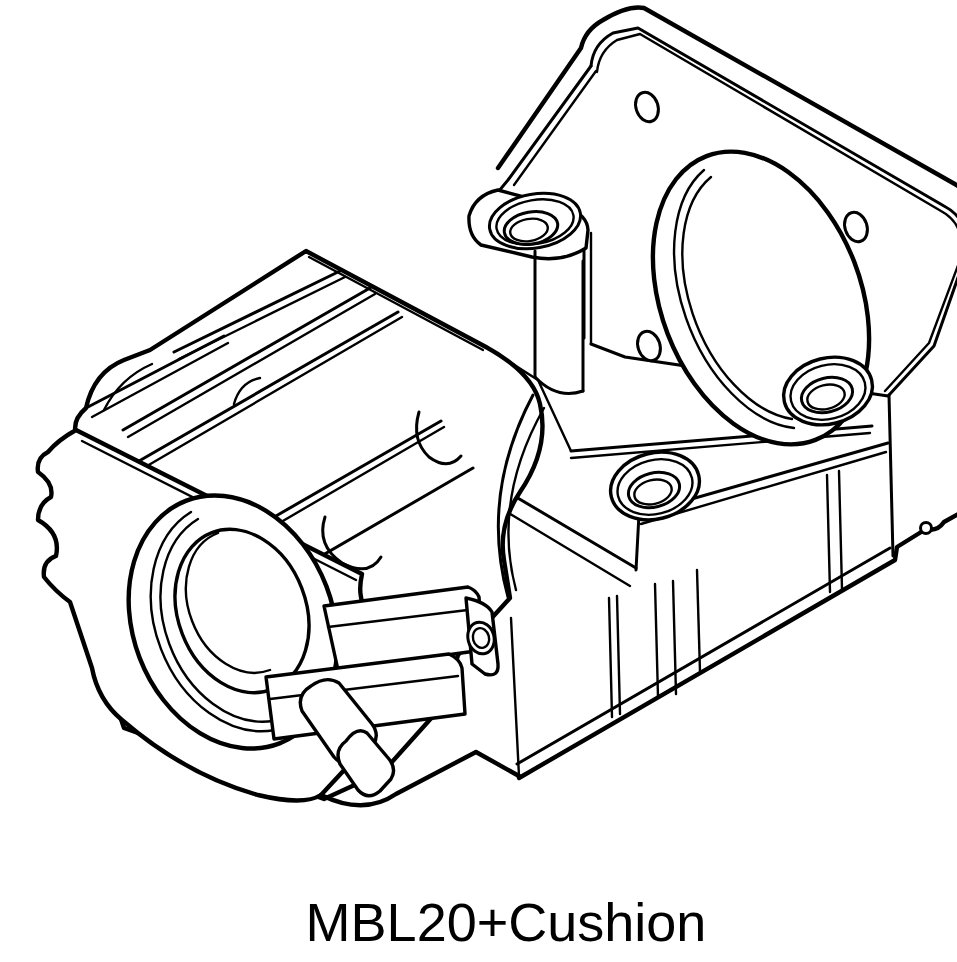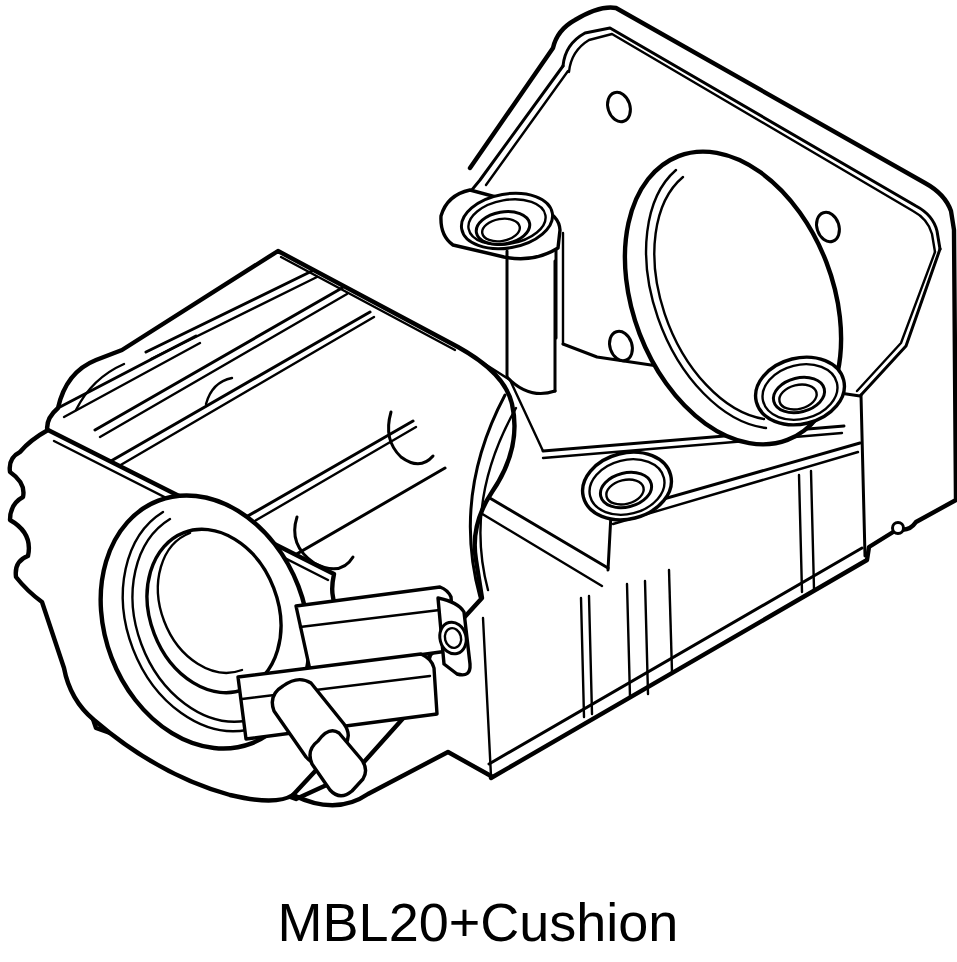--- a/index.html
+++ b/index.html
@@ -9,20 +9,21 @@
     height: 962px;
     background: #ffffff;
     overflow: hidden;
     font-family: "Liberation Sans", sans-serif;
   }
   .stage {
     position: relative;
     width: 760px;
     height: 962px;
     background: #ffffff;
+    padding-left: 28px;
   }
   svg { display: block; }
   .ln  { fill: none; stroke: #000; stroke-width: 3;   stroke-linecap: round; stroke-linejoin: round; }
   .ln2 { fill: none; stroke: #000; stroke-width: 2.4; stroke-linecap: round; stroke-linejoin: round; }
   .sil { fill: none; stroke: #000; stroke-width: 4.4; stroke-linecap: round; stroke-linejoin: round; }
   .face  { fill: #ffffff; stroke: #000; stroke-width: 4.4; stroke-linejoin: round; }
   .face2 { fill: #ffffff; stroke: #000; stroke-width: 3.4; stroke-linejoin: round; }
   .hole  { fill: #ffffff; stroke: #000; stroke-width: 3; }
   .ring  { fill: none;    stroke: #000; stroke-width: 2.4; }
   .caption-text {

